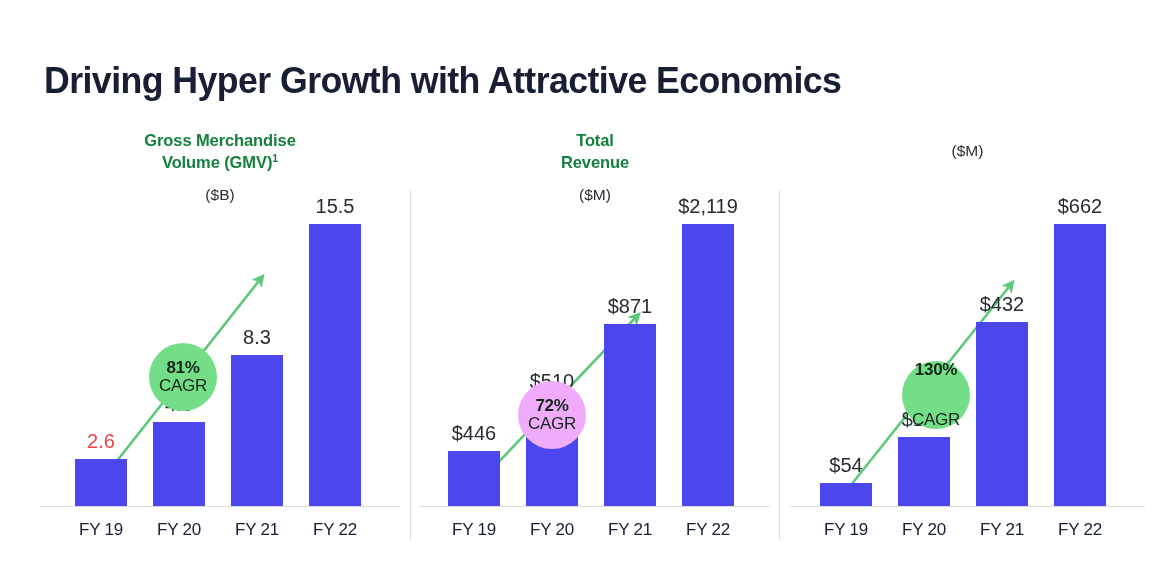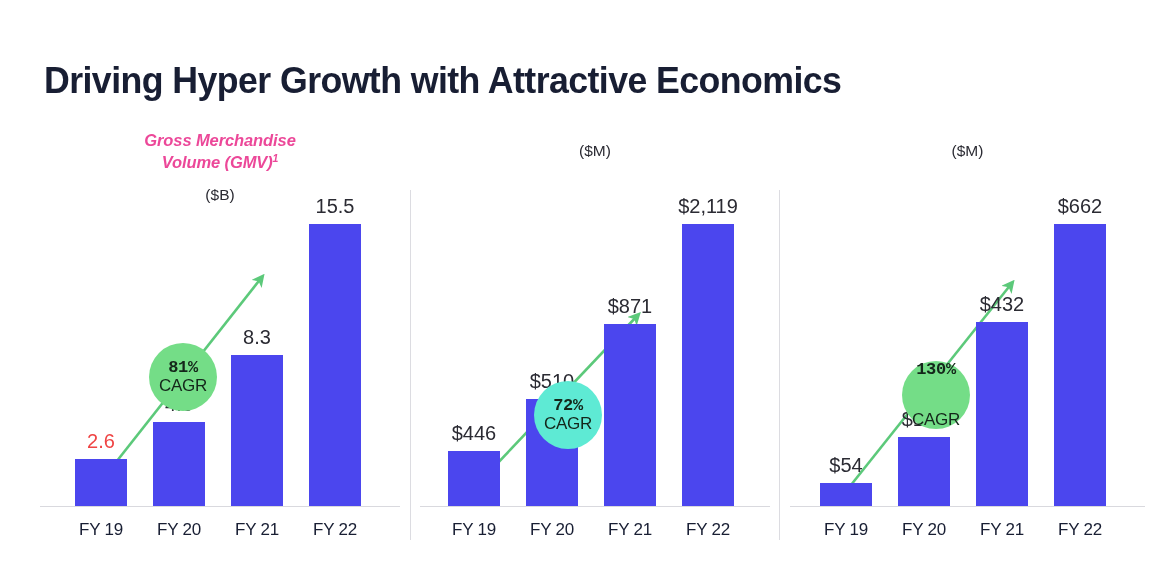--- a/index.html
+++ b/index.html
@@ -56,24 +56,23 @@
     background: #dcdce1;
   }
   #divider-0 { left: 410px; }
   #divider-1 { left: 779px; }
 
   
   .panel-heading {
     text-align: center;
     font-size: 16.5px;
     font-weight: bold;
-    color: #ec4899;
+    color: #15803d;
     line-height: 1.32;
     letter-spacing: -0.1px;
-    font-style: italic;
   }
   .panel-heading sup {
     font-size: 10.5px;
     vertical-align: super;
     line-height: 0;
   }
   .panel-units {
     text-align: center;
     font-size: 15.5px;
     font-weight: normal;
@@ -147,21 +146,20 @@
     align-items: center;
     justify-content: center;
     transform: translate(-50%, -50%);
     line-height: 1.08;
   }
   .cagr-pct {
     font-size: 17px;
     font-weight: bold;
     color: #14261a;
     letter-spacing: -0.3px;
-    font-family: Liberation Mono, monospace;
   }
   .cagr-word {
     font-size: 17px;
     font-weight: normal;
     color: #14261a;
     letter-spacing: -0.3px;
   }
 </style>
 </head>
 <body>
@@ -202,20 +200,24 @@
         <div class="bar-value" style="left: 295px; bottom: 332px; color: rgb(43, 43, 51);">15.5</div>
         <div class="tick-label" style="left: 295px;">FY 22</div>
         <div class="cagr-badge" style="left: 143px; top: 172px; background: rgb(116, 221, 135);">
           <span class="cagr-pct">81%</span>
           <span class="cagr-word">CAGR</span>
         </div>
       </div>
   </div>
 
   <div class="panel" id="panel-1">
+    <div class="panel-heading">
+      <span>Total</span><br>
+      <span>Revenue</span><sup></sup>
+    </div>
     <div class="panel-units">($M)</div>
     <div class="plot">
       <div class="baseline"></div>
     <svg class="growth-arrow" viewBox="0 0 350 345">
           <defs>
             <marker id="arrowhead-1" markerWidth="5" markerHeight="5" refX="3.4" refY="2.5" orient="auto">
               <path d="M0,0 L5,2.5 L0,5 L1.3,2.5 Z" fill="#5cc97a"></path>
             </marker>
           </defs>
           <line x1="55" y1="282" x2="218" y2="110" stroke="#5cc97a" stroke-width="2.6" marker-end="url(#arrowhead-1)"></line>
@@ -225,21 +227,21 @@
         <div class="tick-label" style="left: 54px;">FY 19</div>
         <div class="bar" style="left: 106px; width: 52px; height: 107px; background: rgb(75, 70, 238);"></div>
         <div class="bar-value" style="left: 132px; bottom: 157px; color: rgb(43, 43, 51);">$510</div>
         <div class="tick-label" style="left: 132px;">FY 20</div>
         <div class="bar" style="left: 184px; width: 52px; height: 182px; background: rgb(75, 70, 238);"></div>
         <div class="bar-value" style="left: 210px; bottom: 232px; color: rgb(43, 43, 51);">$871</div>
         <div class="tick-label" style="left: 210px;">FY 21</div>
         <div class="bar" style="left: 262px; width: 52px; height: 282px; background: rgb(75, 70, 238);"></div>
         <div class="bar-value" style="left: 288px; bottom: 332px; color: rgb(43, 43, 51);">$2,119</div>
         <div class="tick-label" style="left: 288px;">FY 22</div>
-        <div class="cagr-badge" style="left: 148px; top: 210px; background: #5eead4;">
+        <div class="cagr-badge" style="left: 132px; top: 210px; background: #f0abfc;">
           <span class="cagr-pct">72%</span>
           <span class="cagr-word">CAGR</span>
         </div>
       </div>
   </div>
 
   <div class="panel" id="panel-2">
     <div class="panel-units">($M)</div>
     <div class="plot">
       <div class="baseline"></div>

